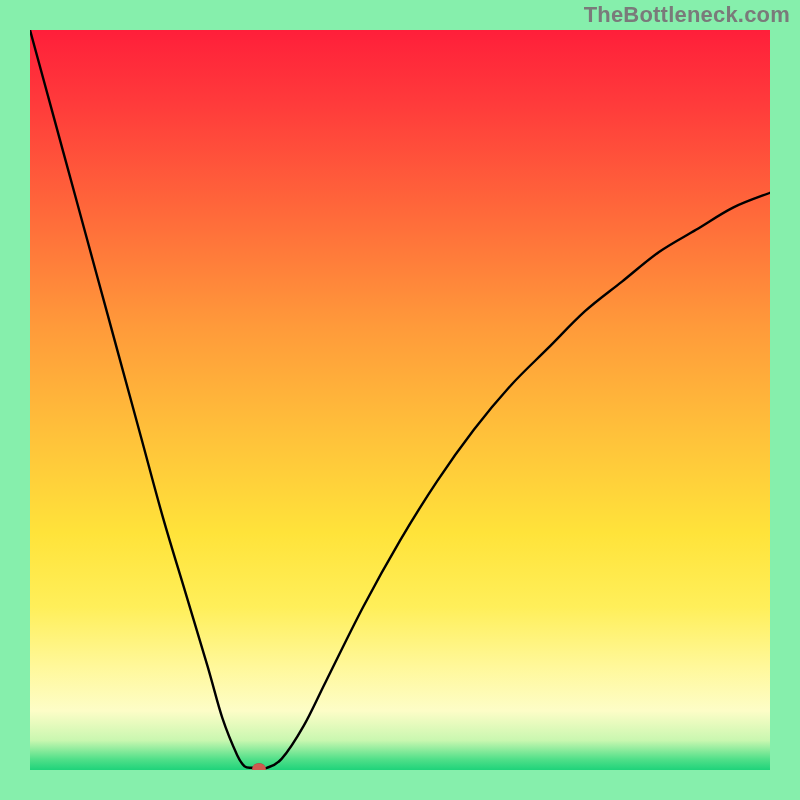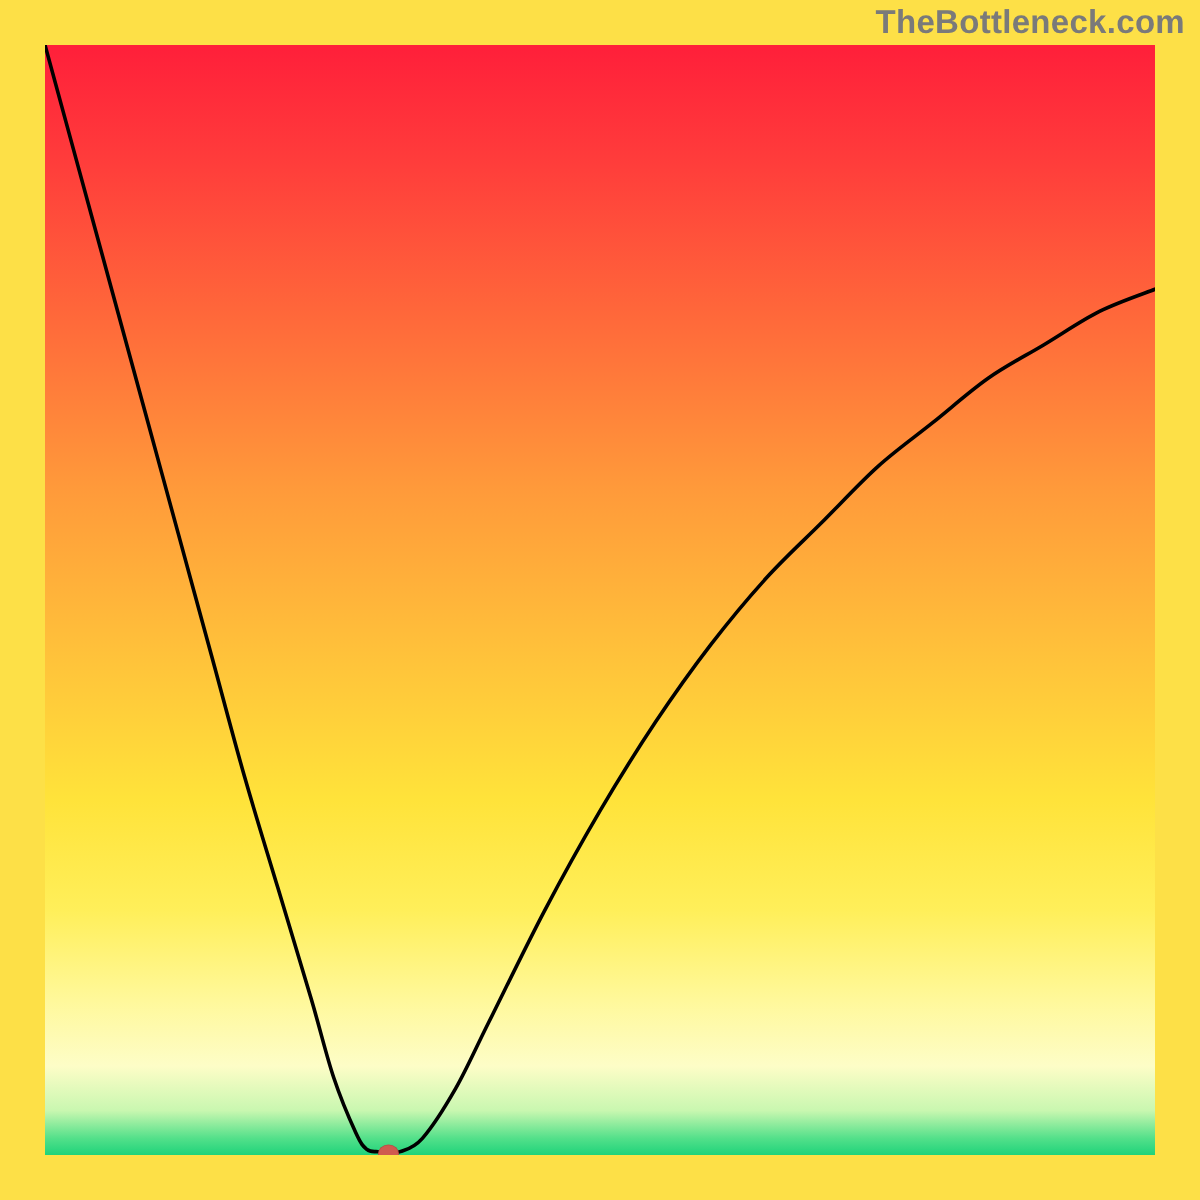--- a/index.html
+++ b/index.html
@@ -1,21 +1,21 @@
 <!DOCTYPE html>
 <html><head>
 <meta charset="utf-8">
 <style>
   * { margin: 0; padding: 0; box-sizing: border-box; }
   html, body { width: 800px; height: 800px; overflow: hidden; background: #000; }
   .frame {
     position: relative;
     width: 800px;
     height: 800px;
-    background: #fde047;
+    background: #86efac;
   }
   .watermark {
     position: absolute;
     top: 2px;
     right: 10px;
     font-family: Arial, Helvetica, sans-serif;
     font-size: 22px;
     font-weight: 600;
     color: #7a7a7a;
     letter-spacing: 0.2px;

